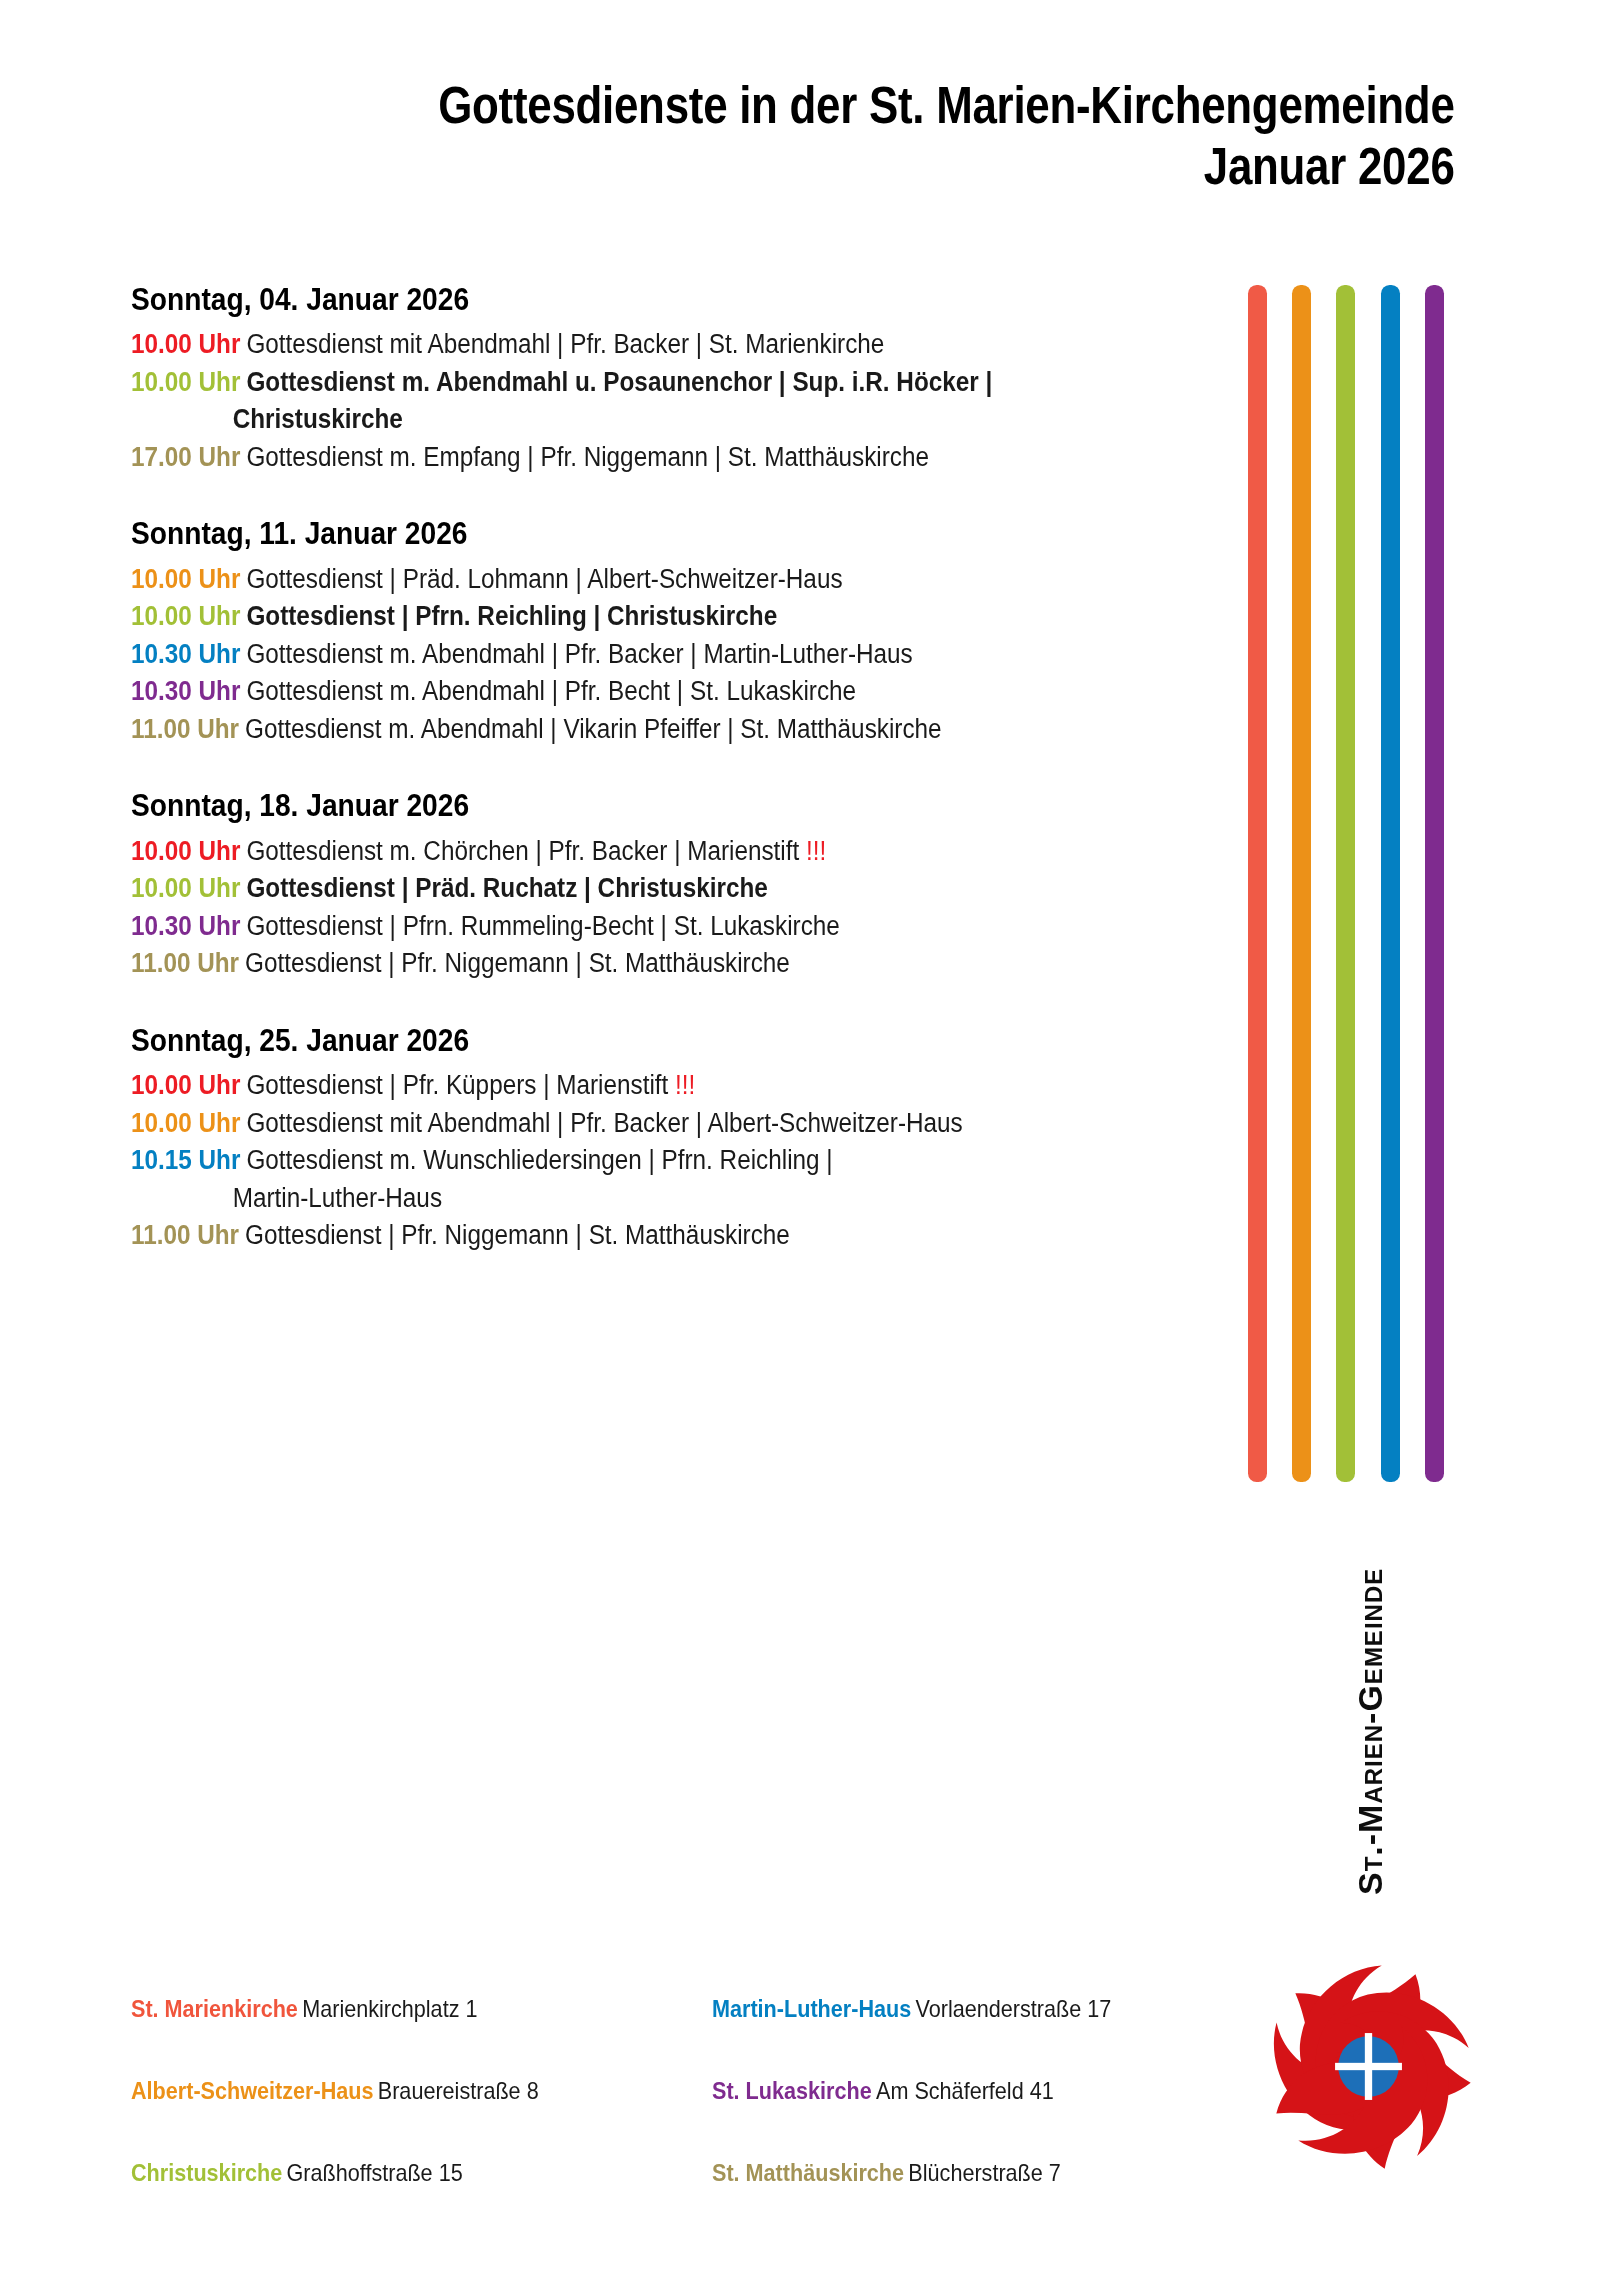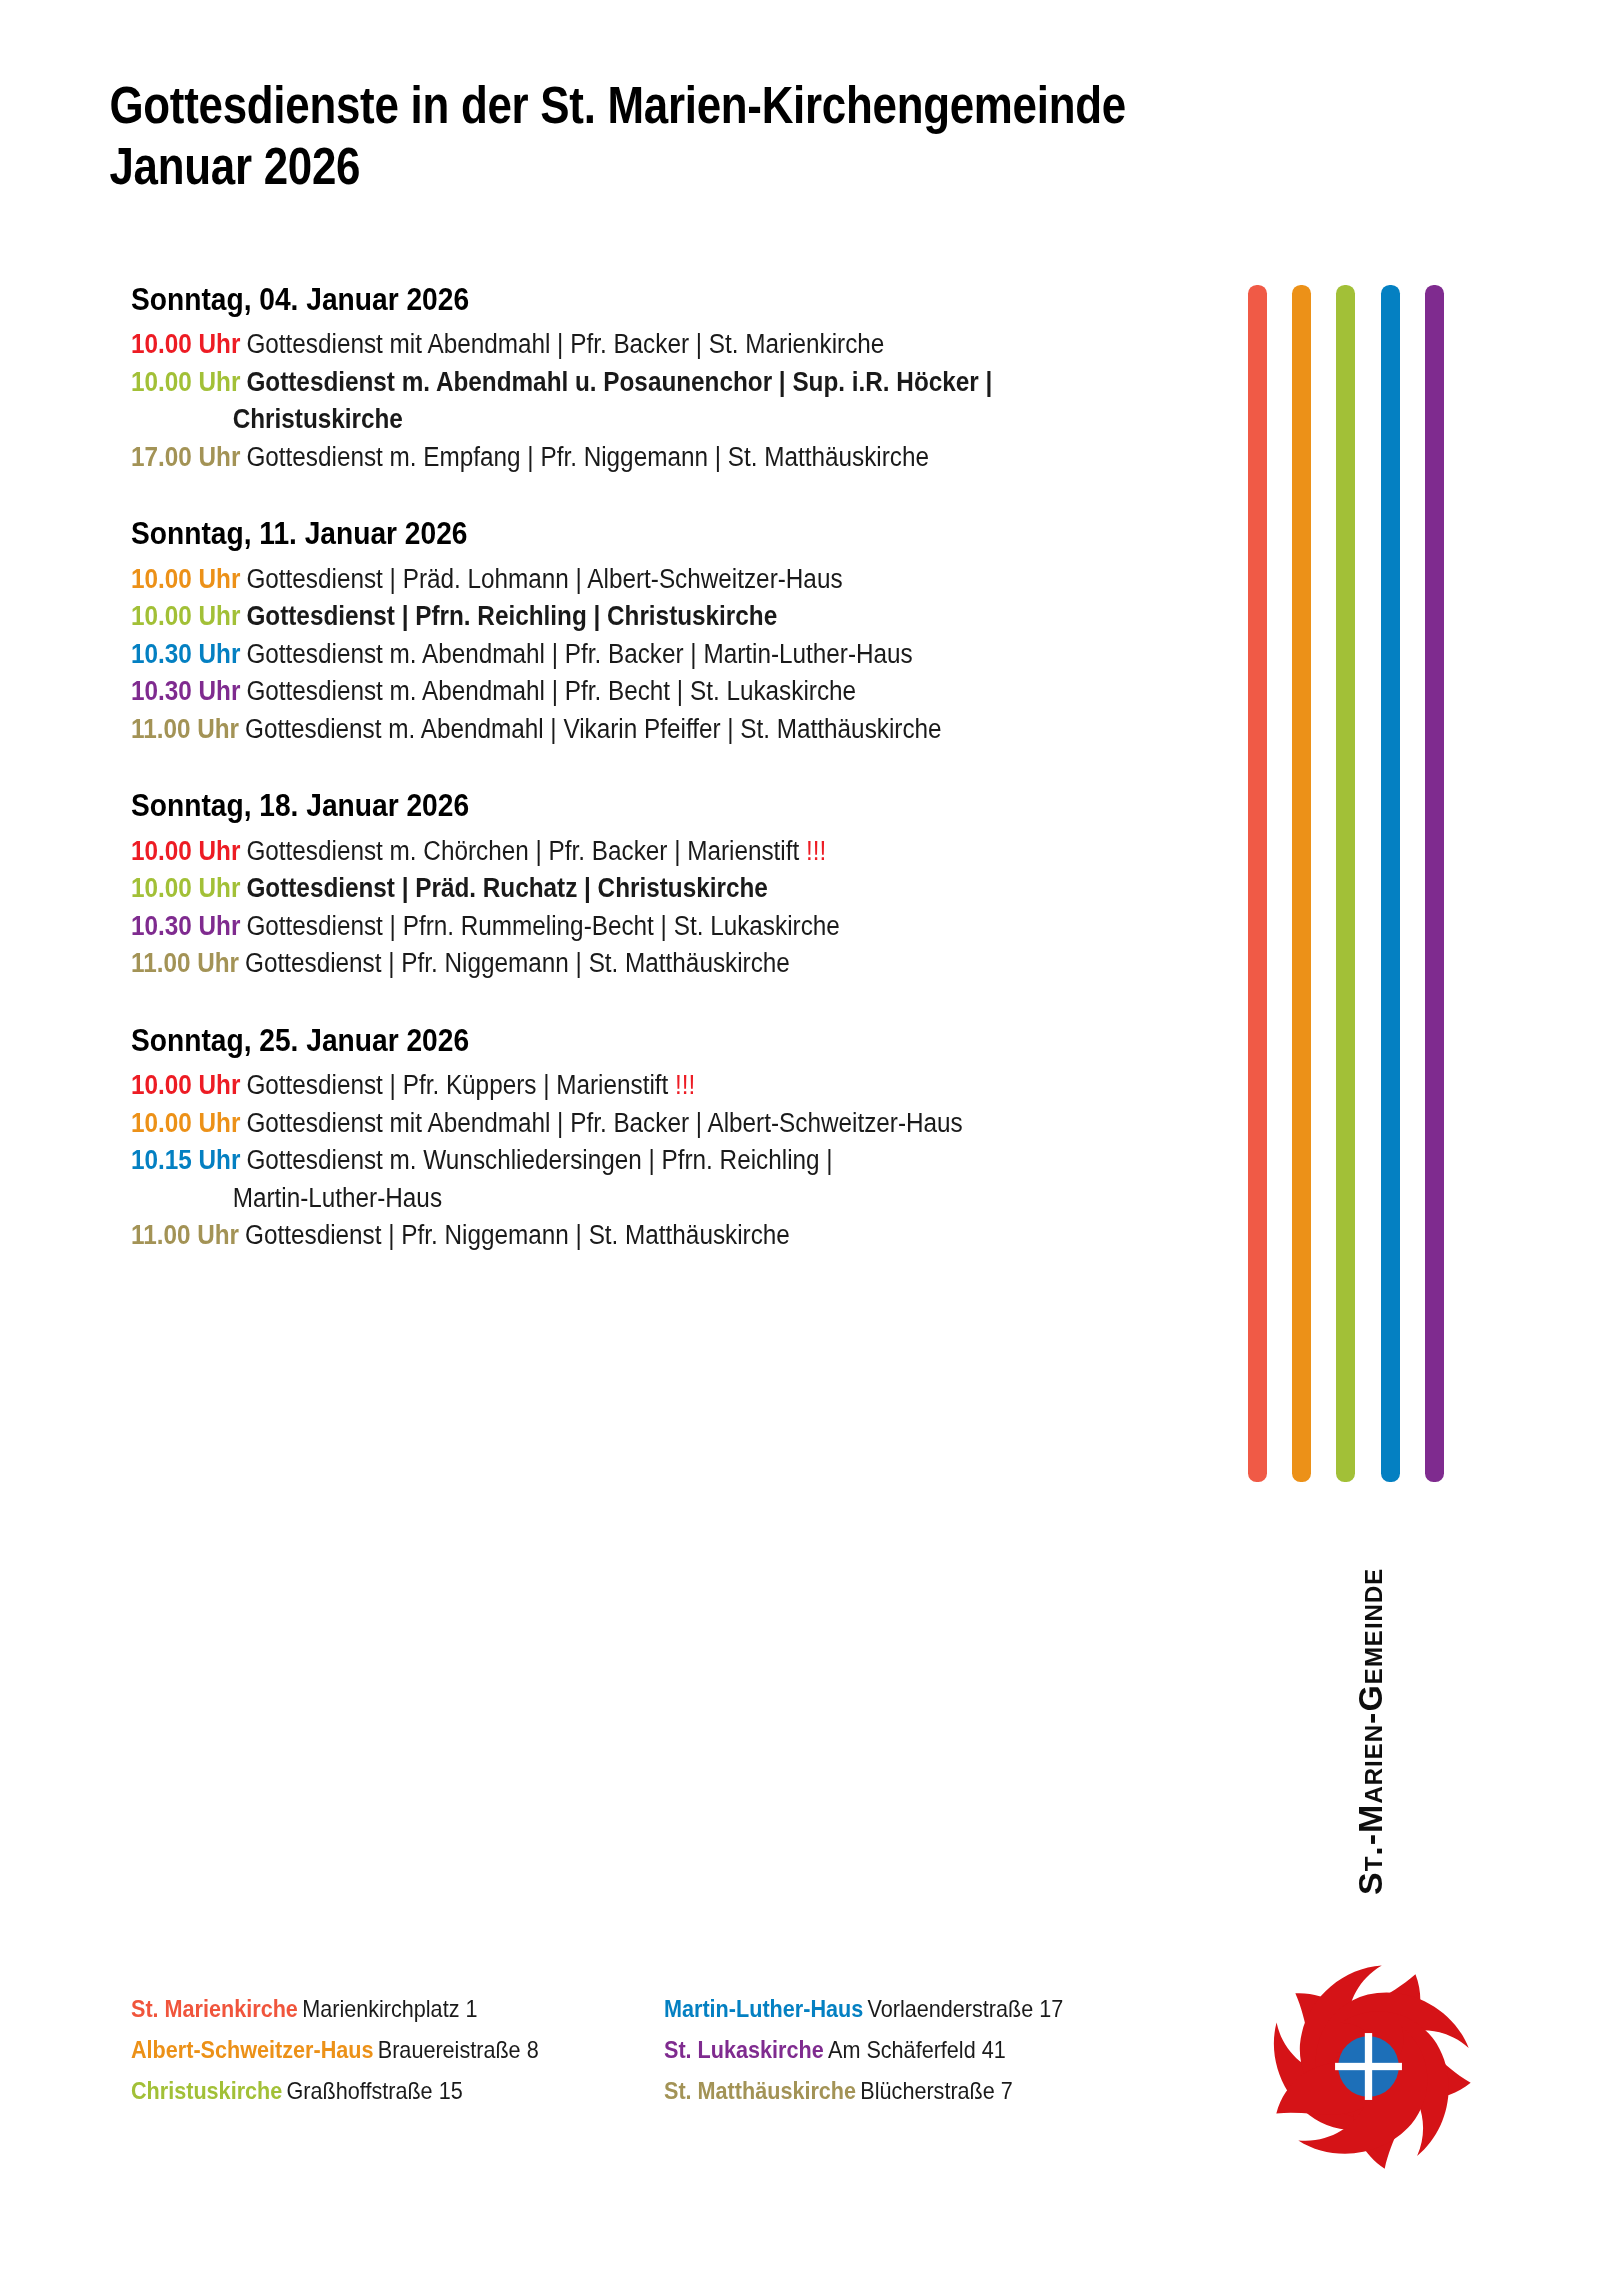--- a/index.html
+++ b/index.html
@@ -15,21 +15,21 @@
     color: #1a1a1a;
     overflow: hidden;
   }
 
   
   .title-block {
     position: absolute;
     top: 75px;
     left: 0;
     width: 1564px;
-    text-align: left;
+    text-align: right;
   }
   .title-line {
     font-weight: bold;
     font-size: 51px;
     line-height: 1.20;
     letter-spacing: -0.3px;
     transform: scaleX(0.86);
     transform-origin: center center;
     white-space: nowrap;
     color: #000000;
@@ -114,20 +114,21 @@
   .legend {
     position: absolute;
     left: 131px;
     top: 1992px;
     width: 1066px;
   }
   .legend-grid {
     display: grid;
     grid-template-columns: 533px 533px;
     row-gap: 6.7px;
+    gap: 48px;
   }
   .legend-item {
     font-size: 24px;
     line-height: 1.42;
     color: #1a1a1a;
     transform: scaleX(0.90);
     transform-origin: left center;
     white-space: nowrap;
   }
   .legend-name {

